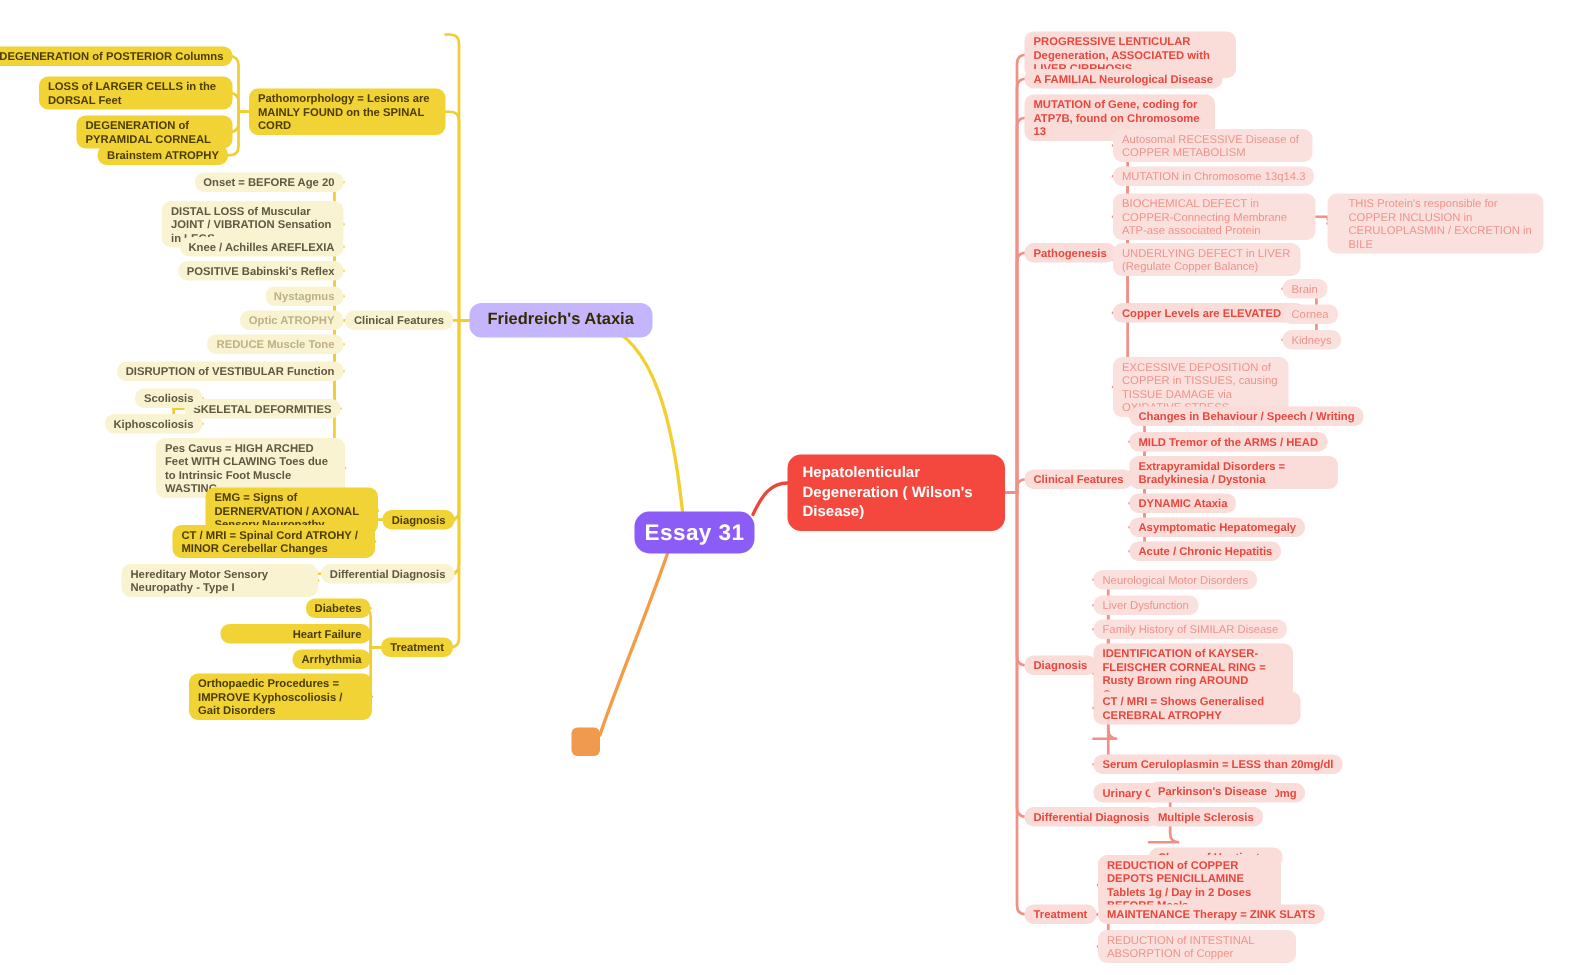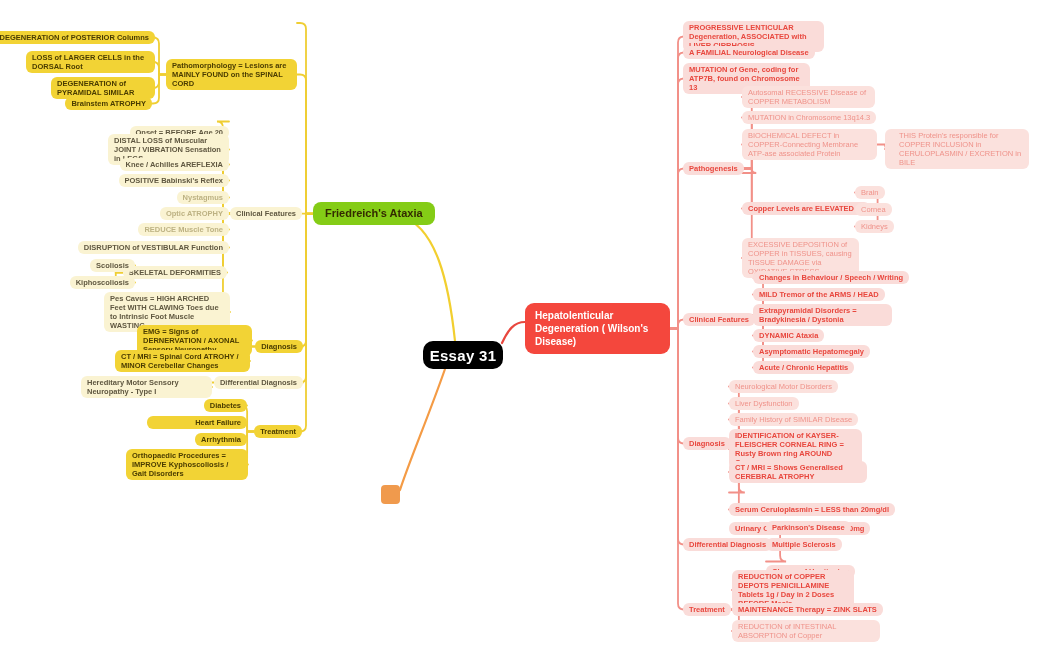--- a/index.html
+++ b/index.html
@@ -7,23 +7,23 @@
          font-family:"Liberation Sans", sans-serif;}
   #links{position:absolute;left:0;top:0;width:1050px;height:650px;z-index:0;}
   .node{position:absolute;z-index:2;border-radius:6px;padding:2px 6px;font-size:7.5px;
         line-height:1.2;font-weight:700;box-sizing:border-box;cursor:default;}
   .nowrap{white-space:nowrap;}
   .y-bright{background:#F2D335;color:#4a3c00;}
   .y-cream{background:#FAF3D2;color:#5f5740;}
   .y-faded{background:#FAF3D2;color:#BDB283;}
   .p-bold{background:#FADCD9;color:#E8473E;}
   .p-faded{background:#FBE1DD;color:#EF928A;font-weight:400;}
-  .main-y{background:#84cc16;color:#332b00;font-size:11px;padding:5px 12px;border-radius:8px;}
+  .main-y{background:#c4b5fd;color:#332b00;font-size:11px;padding:5px 12px;border-radius:8px;}
   .main-r{background:#F4473D;color:#ffffff;font-size:10px;padding:6px 10px;border-radius:9px;line-height:1.3;}
-  .root-node{position:absolute;z-index:2;background:#000000;color:#fff;font-size:15px;font-weight:700;
+  .root-node{position:absolute;z-index:2;background:#8b5cf6;color:#fff;font-size:15px;font-weight:700;
              border-radius:10px;width:80px;height:28px;display:flex;align-items:center;justify-content:center;
              letter-spacing:.3px;}
   .orange-sq{position:absolute;z-index:2;background:#F09A4D;width:19px;height:19px;border-radius:4px;}
 </style>
 </head>
 <body>
 
 <div id="stage">
   <svg id="links">
       <path d="M 313 213.59375 L 306 213.59375 L 306 29 Q 306 23 300 23 L 297 23" stroke="#EFCE33" stroke-width="1.8" fill="none" stroke-linecap="round"></path>
@@ -98,26 +98,26 @@
     </svg>
 
   <div class="root-node" style="left:423px;top:341px;">Essay 31</div>
   <div class="orange-sq" style="left:381px;top:485px;"></div>
 
   <div class="node main-y nowrap" style="left:313px;top:202px;">Friedreich's Ataxia</div>
 
 
   <div class="node y-bright" style="right:753px;top:59px;width:131px;">Pathomorphology = Lesions are MAINLY FOUND on the SPINAL CORD</div>
   <div class="node y-bright nowrap" style="right:895px;top:31px;">DEGENERATION of POSTERIOR Columns</div>
-  <div class="node y-bright" style="right:895px;top:51px;width:129px;">LOSS of LARGER CELLS in the DORSAL Root</div>
-  <div class="node y-bright" style="right:895px;top:77px;width:104px;">DEGENERATION of PYRAMIDAL SIMILAR</div>
+  <div class="node y-bright" style="right:895px;top:51px;width:129px;">LOSS of LARGER CELLS in the DORSAL Feet</div>
+  <div class="node y-bright" style="right:895px;top:77px;width:104px;">DEGENERATION of PYRAMIDAL CORNEAL</div>
   <div class="node y-bright nowrap" style="right:898px;top:97px;">Brainstem ATROPHY</div>
 
   <div class="node y-cream nowrap" style="right:748px;top:207px;">Clinical Features</div>
-  <div class="node y-cream nowrap" style="right:821px;top:126px;">Onset = BEFORE Age 20</div>
+  <div class="node y-cream nowrap" style="right:821px;top:115px;">Onset = BEFORE Age 20</div>
   <div class="node y-cream" style="right:821px;top:134px;width:121px;">DISTAL LOSS of Muscular JOINT / VIBRATION Sensation in LEGS</div>
   <div class="node y-cream nowrap" style="right:821px;top:158px;">Knee / Achilles AREFLEXIA</div>
   <div class="node y-cream nowrap" style="right:821px;top:174px;">POSITIVE Babinski's Reflex</div>
   <div class="node y-faded nowrap" style="right:821px;top:191px;">Nystagmus</div>
   <div class="node y-faded nowrap" style="right:821px;top:207px;">Optic ATROPHY</div>
   <div class="node y-faded nowrap" style="right:821px;top:223px;margin-left:24px;">REDUCE Muscle Tone</div>
   <div class="node y-cream nowrap" style="right:821px;top:241px;">DISRUPTION of VESTIBULAR Function</div>
   <div class="node y-cream nowrap" style="right:823px;top:266px;">SKELETAL DEFORMITIES</div>
   <div class="node y-cream nowrap" style="right:915px;top:259px;">Scoliosis</div>
   <div class="node y-cream nowrap" style="right:915px;top:276px;">Kiphoscoliosis</div>
@@ -140,20 +140,21 @@
 
   <div class="node p-bold" style="left:683px;top:21px;width:141px;">PROGRESSIVE LENTICULAR Degeneration, ASSOCIATED with LIVER CIRRHOSIS</div>
   <div class="node p-bold nowrap" style="left:683px;top:46px;">A FAMILIAL Neurological Disease</div>
   <div class="node p-bold" style="left:683px;top:63px;width:127px;">MUTATION of Gene, coding for ATP7B, found on Chromosome 13</div>
 
   <div class="node p-bold nowrap" style="left:683px;top:162px;">Pathogenesis</div>
   <div class="node p-faded" style="left:742px;top:86px;width:133px;">Autosomal RECESSIVE Disease of COPPER METABOLISM</div>
   <div class="node p-faded nowrap" style="left:742px;top:111px;">MUTATION in Chromosome 13q14.3</div>
   <div class="node p-faded" style="left:742px;top:129px;width:135px;">BIOCHEMICAL DEFECT in COPPER-Connecting Membrane ATP-ase associated Protein</div>
   <div class="node p-faded" style="left:885px;top:129px;width:144px;padding-left:14px;">THIS Protein's responsible for COPPER INCLUSION in CERULOPLASMIN / EXCRETION in BILE</div>
+  <div class="node p-faded" style="left:742px;top:162px;width:125px;">UNDERLYING DEFECT in LIVER (Regulate Copper Balance)</div>
   <div class="node p-bold nowrap" style="left:742px;top:202px;">Copper Levels are ELEVATED IN</div>
   <div class="node p-faded nowrap" style="left:855px;top:186px;">Brain</div>
   <div class="node p-faded nowrap" style="left:855px;top:203px;">Cornea</div>
   <div class="node p-faded nowrap" style="left:855px;top:220px;">Kidneys</div>
   <div class="node p-faded" style="left:742px;top:238px;width:117px;">EXCESSIVE DEPOSITION of COPPER in TISSUES, causing TISSUE DAMAGE via OXIDATIVE STRESS</div>
 
   <div class="node p-bold nowrap" style="left:683px;top:313px;">Clinical Features</div>
   <div class="node p-bold nowrap" style="left:753px;top:271px;">Changes in Behaviour / Speech / Writing</div>
   <div class="node p-bold nowrap" style="left:753px;top:288px;">MILD Tremor of the ARMS / HEAD</div>
   <div class="node p-bold" style="left:753px;top:304px;width:139px;">Extrapyramidal Disorders = Bradykinesia / Dystonia</div>
@@ -171,14 +172,14 @@
   <div class="node p-bold nowrap" style="left:729px;top:503px;">Serum Ceruloplasmin = LESS than 20mg/dl</div>
 
   <div class="node p-bold nowrap" style="left:683px;top:538px;">Differential Diagnosis</div>
   <div class="node p-bold nowrap" style="left:766px;top:521px;">Parkinson's Disease</div>
   <div class="node p-bold nowrap" style="left:766px;top:538px;">Multiple Sclerosis</div>
   <div class="node p-bold nowrap" style="left:766px;top:565px;">Chorea of Huntington</div>
 
   <div class="node p-bold nowrap" style="left:683px;top:603px;">Treatment</div>
   <div class="node p-bold" style="left:732px;top:570px;width:122px;">REDUCTION of COPPER DEPOTS PENICILLAMINE Tablets 1g / Day in 2 Doses BEFORE Meals</div>
   <div class="node p-bold nowrap" style="left:732px;top:603px;">MAINTENANCE Therapy = ZINK SLATS</div>
-  <div class="node p-faded" style="left:732px;top:620px;width:148px;">REDUCTION of INTESTINAL ABSORPTION of Copper</div>
+  <div class="node p-faded" style="left:732px;top:620px;width:132px;">REDUCTION of INTESTINAL ABSORPTION of Copper</div>
 </div>
 
 </body></html>

